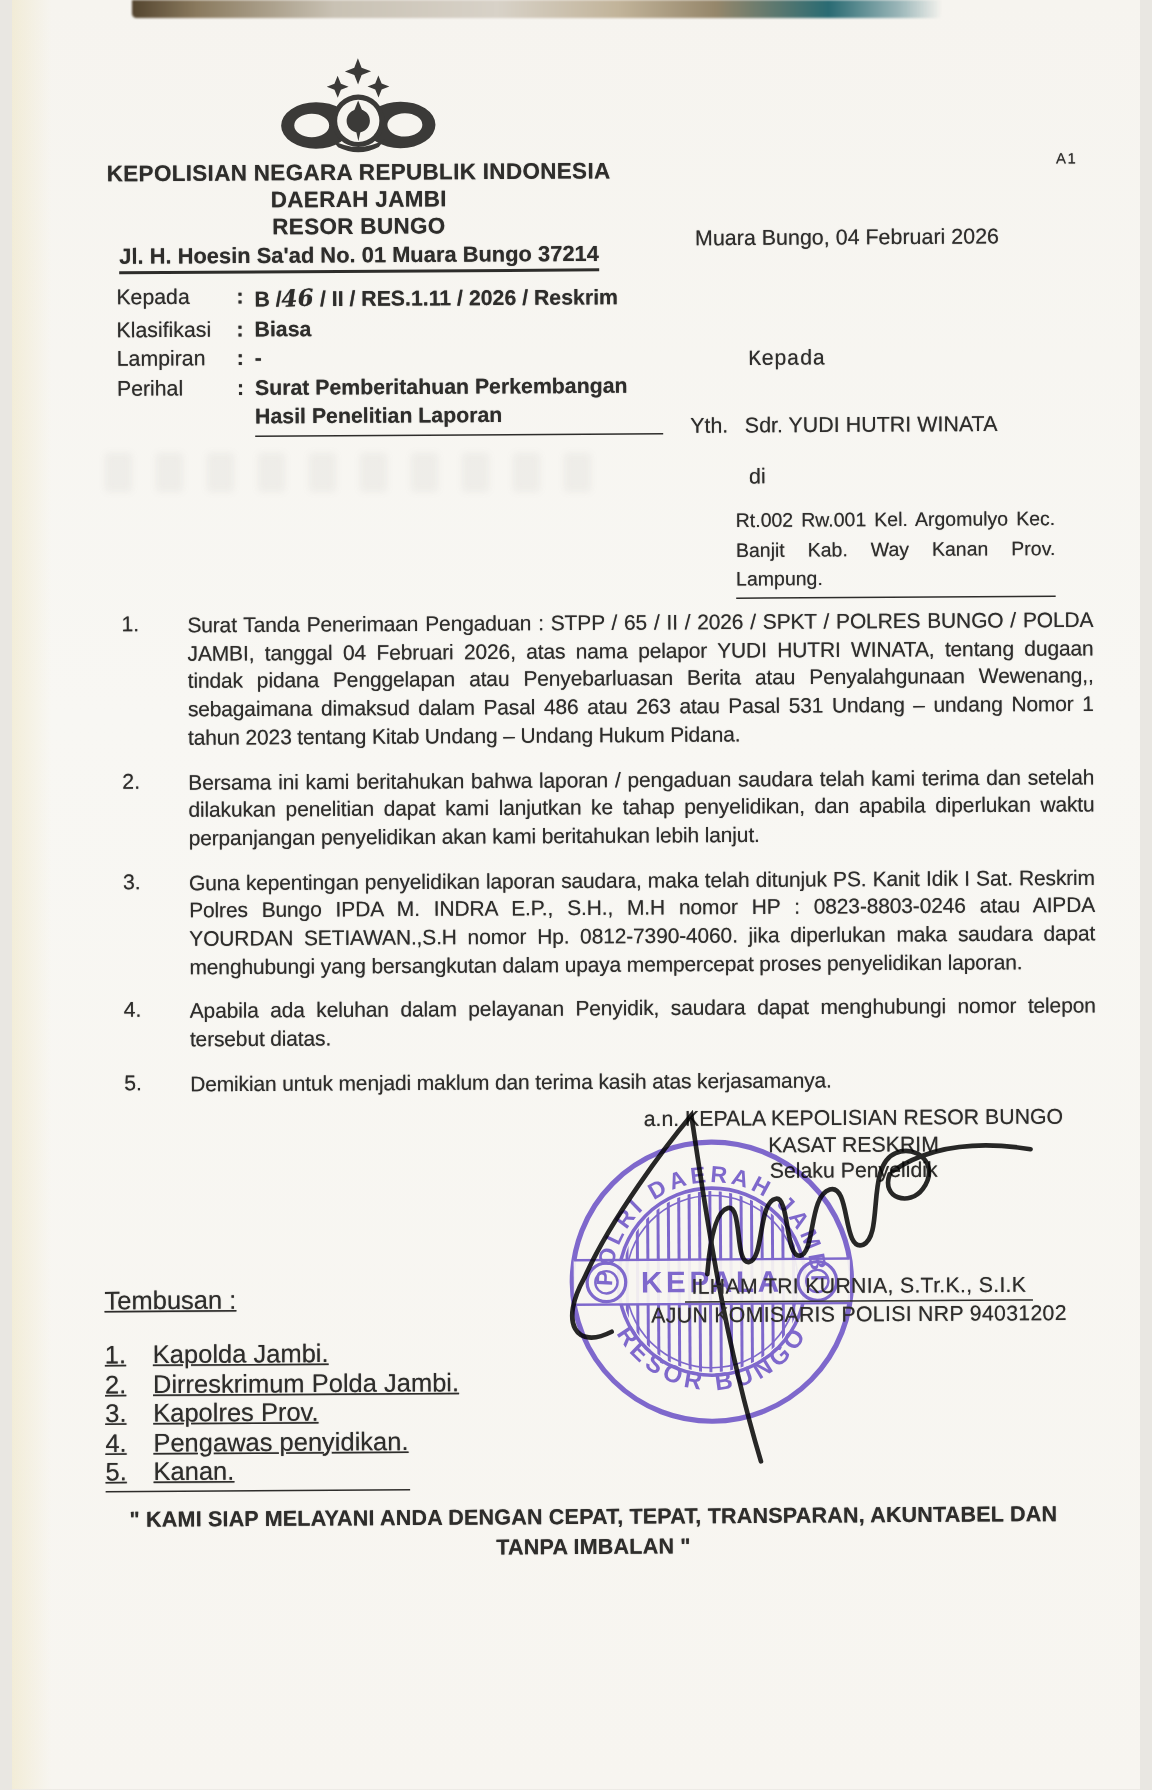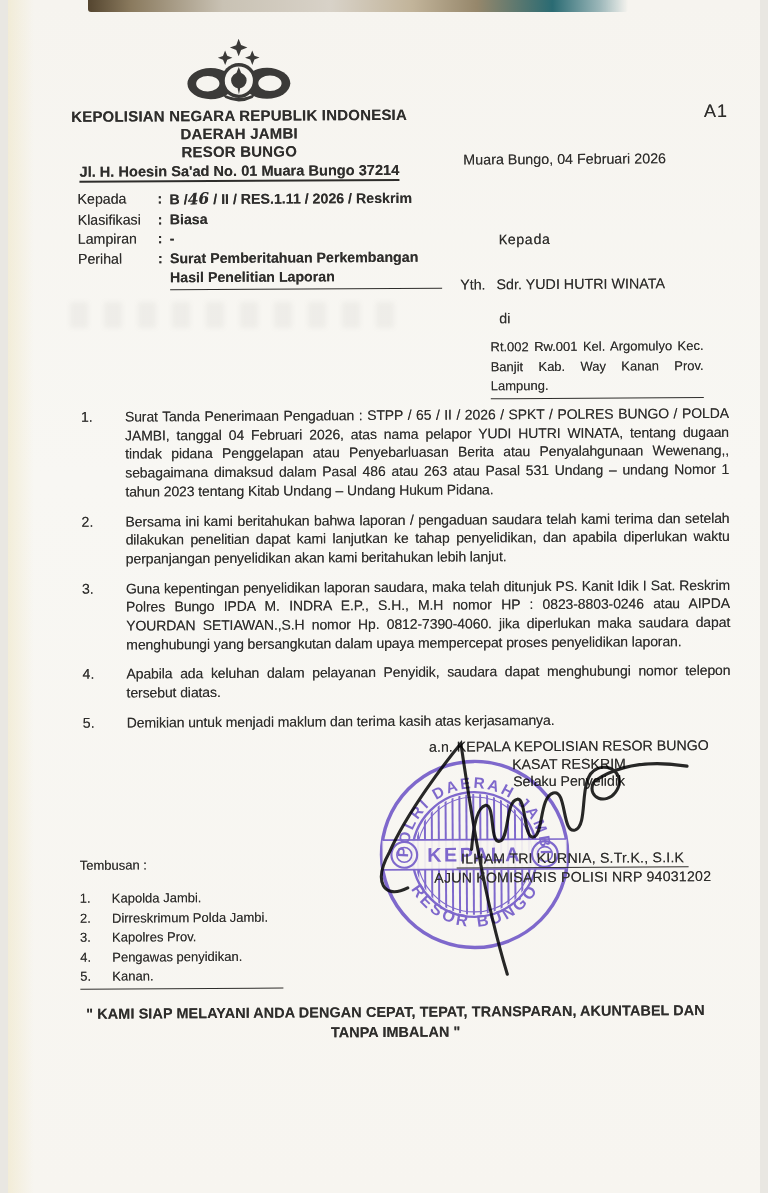--- a/index.html
+++ b/index.html
@@ -23,21 +23,21 @@
   }
   .content { position:absolute; inset:0; transform:rotate(-0.35deg); }
   .fuzz { text-shadow:0 0 .6px rgba(45,45,45,.65); }
 
   
   .letterhead { position:absolute; top:36px; left:34px; width:400px; text-align:center; }
   .letterhead svg { display:block; margin:0 auto 4px auto; }
   .lh-line { font-weight:700; font-size:15px; line-height:18px; letter-spacing:.2px; }
   .lh-addr { display:inline-block; font-weight:700; font-size:14.6px; margin-top:2px;
              border-bottom:2px solid #2e2d2b; padding-bottom:1px; }
-  .corner-code { position:absolute; top:103px; left:699px; font-size:18px; letter-spacing:1px; }
+  .corner-code { position:absolute; top:103px; left:699px; font-size:10px; letter-spacing:1px; }
   .dateline { position:absolute; top:152px; left:458px; font-size:14.3px; }
 
   
   .meta { position:absolute; top:188px; left:72px; font-size:14.2px; line-height:19.5px; }
   .meta-row { display:flex; }
   .meta-label { width:80px; }
   .meta-colon { width:12px; font-weight:700; }
   .meta-value { font-weight:700; }
   .handwritten { font-family:"DejaVu Serif", serif; font-style:italic; font-weight:700;
                  font-size:15.5px; display:inline-block; transform:rotate(-3deg); }
@@ -61,21 +61,21 @@
               font-size:14.2px; line-height:17.5px; }
   .sig-names { position:absolute; top:851px; left:396px; width:334px; text-align:center; font-size:14.2px; }
   .sig-name { display:inline-block; border-bottom:1.8px solid #2e2d2b; padding:0 4px 1px 4px; letter-spacing:.2px; }
   .sig-rank { margin-top:1px; letter-spacing:.2px; }
   .stamp { position:absolute; top:756px; left:366px; width:198px; height:198px;
            mix-blend-mode:multiply; opacity:.88; }
   .scribble { position:absolute; top:730px; left:340px; width:360px; height:260px;
               mix-blend-mode:multiply; }
 
   
-  .tembusan { position:absolute; top:856px; left:70px; font-size:13px; }
+  .tembusan { position:absolute; top:856px; left:60px; font-size:17px;text-decoration:underline; }
   .temb-label { margin-bottom:16px; }
   .temb-item { display:flex; line-height:19.5px; }
   .temb-num { width:32px; }
   .temb-rule { width:203px; border-bottom:1.8px solid #2e2d2b; margin-top:2px; }
 
   
   .footer-motto { position:absolute; top:1002px; left:72px; width:626px; text-align:center;
                   font-weight:700; font-size:14.4px; line-height:20px; letter-spacing:.1px; }
 
   .ghost { position:absolute; top:302px; left:62px; width:340px; height:26px;

